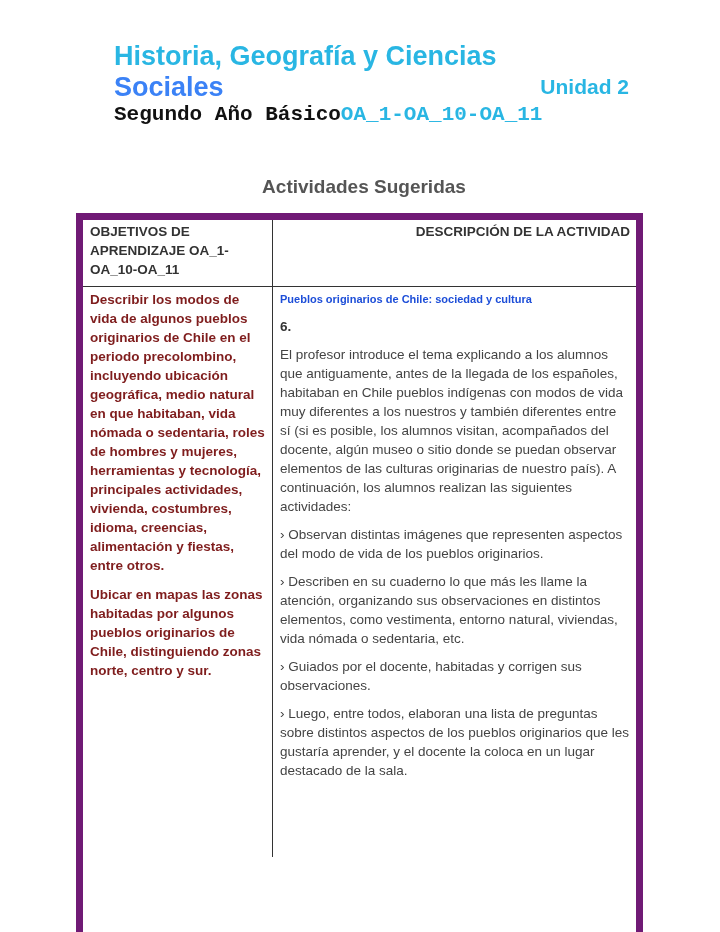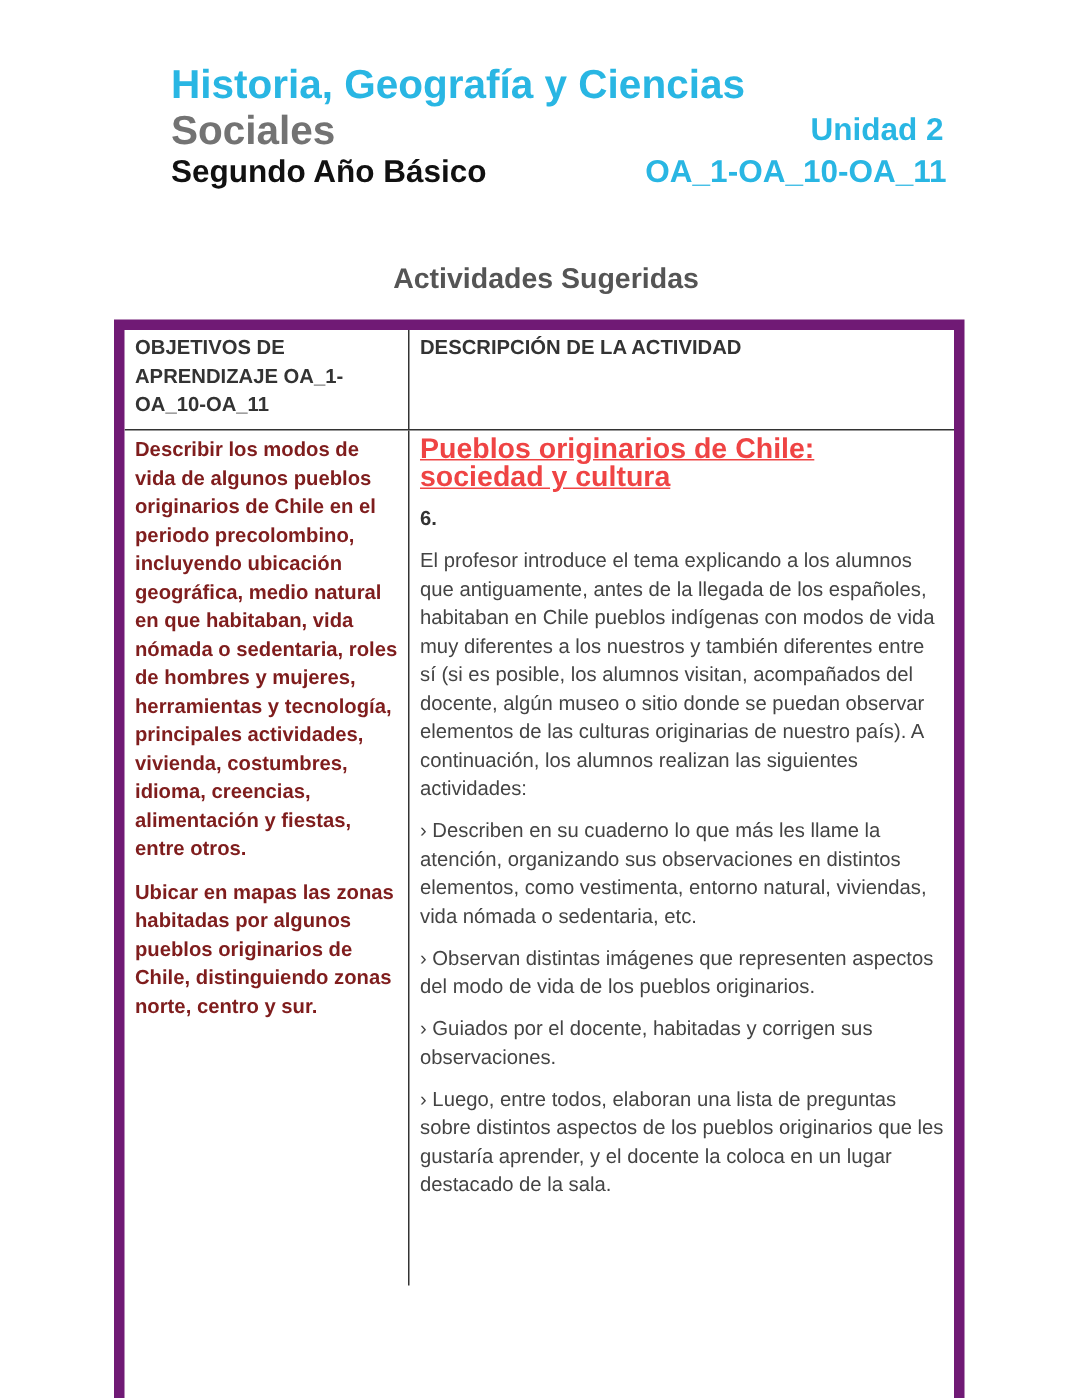--- a/index.html
+++ b/index.html
@@ -31,35 +31,35 @@
   }
   .title-row2 {
     display: flex;
     justify-content: space-between;
     align-items: flex-end;
     line-height: 30px;
   }
   .title-line2 {
     font-size: 27px;
     font-weight: bold;
-    color: #737373;
+    color: #3b82f6;
   }
   .unidad {
     font-size: 21px;
     font-weight: bold;
     color: #29b6e3;
     padding-right: 2px;
     text-align: right;
   }
   .title-row3 {
     display: flex;
-    justify-content: space-between;
     align-items: flex-end;
     line-height: 26px;
     margin-top: 0px;
+    font-family: Liberation Mono, monospace;
   }
   .grade {
     font-size: 21px;
     font-weight: bold;
     color: #111111;
   }
   .oa-code {
     font-size: 21px;
     font-weight: bold;
     color: #29b6e3;
@@ -102,45 +102,44 @@
     box-sizing: border-box;
     padding: 2px 6px 0 7px;
   }
   .th {
     font-size: 13.5px;
     font-weight: bold;
     color: #333333;
     line-height: 19px;
   }
   .th-right {
-    text-align: left;
+    text-align: right;
   }
   .body-row {
     height: 570px;
   }
   .body-row .cell-left {
     padding-top: 3px;
   }
   .body-row .cell-right {
     padding-top: 3px;
   }
   .objective {
     font-size: 13.5px;
     font-weight: bold;
     color: #7f1d1d;
     line-height: 19px;
     margin: 0 0 10px 0;
   }
   .act-title {
-    font-size: 19px;
+    font-size: 11px;
     font-weight: bold;
-    color: #ef4444;
+    color: #1d4ed8;
     line-height: 19px;
     margin: 0 0 8px 0;
-    text-decoration: underline;
   }
   .act-num {
     font-size: 13.5px;
     font-weight: bold;
     color: #333333;
     line-height: 19px;
     margin: 0 0 9px 0;
   }
   .para {
     font-size: 13.5px;
@@ -173,19 +172,19 @@
   </div>
   <div class="row body-row">
     <div class="cell-left">
       <p class="objective">Describir los modos de vida de algunos pueblos originarios de Chile en el periodo precolombino, incluyendo ubicación geográfica, medio natural en que habitaban, vida nómada o sedentaria, roles de hombres y mujeres, herramientas y tecnología, principales actividades, vivienda, costumbres, idioma, creencias, alimentación y fiestas, entre otros.</p>
       <p class="objective">Ubicar en mapas las zonas habitadas por algunos pueblos originarios de Chile, distinguiendo zonas norte, centro y sur.</p>
     </div>
     <div class="cell-right">
       <p class="act-title">Pueblos originarios de Chile: sociedad y cultura</p>
       <p class="act-num">6.</p>
       <p class="para">El profesor introduce el tema explicando a los alumnos que antiguamente, antes de la llegada de los españoles, habitaban en Chile pueblos indígenas con modos de vida muy diferentes a los nuestros y también diferentes entre sí (si es posible, los alumnos visitan, acompañados del docente, algún museo o sitio donde se puedan observar elementos de las culturas originarias de nuestro país). A continuación, los alumnos realizan las siguientes actividades:</p>
+      <p class="para">› Observan distintas imágenes que representen aspectos del modo de vida de los pueblos originarios.</p>
       <p class="para">› Describen en su cuaderno lo que más les llame la atención, organizando sus observaciones en distintos elementos, como vestimenta, entorno natural, viviendas, vida nómada o sedentaria, etc.</p>
-      <p class="para">› Observan distintas imágenes que representen aspectos del modo de vida de los pueblos originarios.</p>
       <p class="para">› Guiados por el docente, habitadas y corrigen sus observaciones.</p>
       <p class="para">› Luego, entre todos, elaboran una lista de preguntas sobre distintos aspectos de los pueblos originarios que les gustaría aprender, y el docente la coloca en un lugar destacado de la sala.</p>
     </div>
   </div>
 </div>
 
 </body></html>

